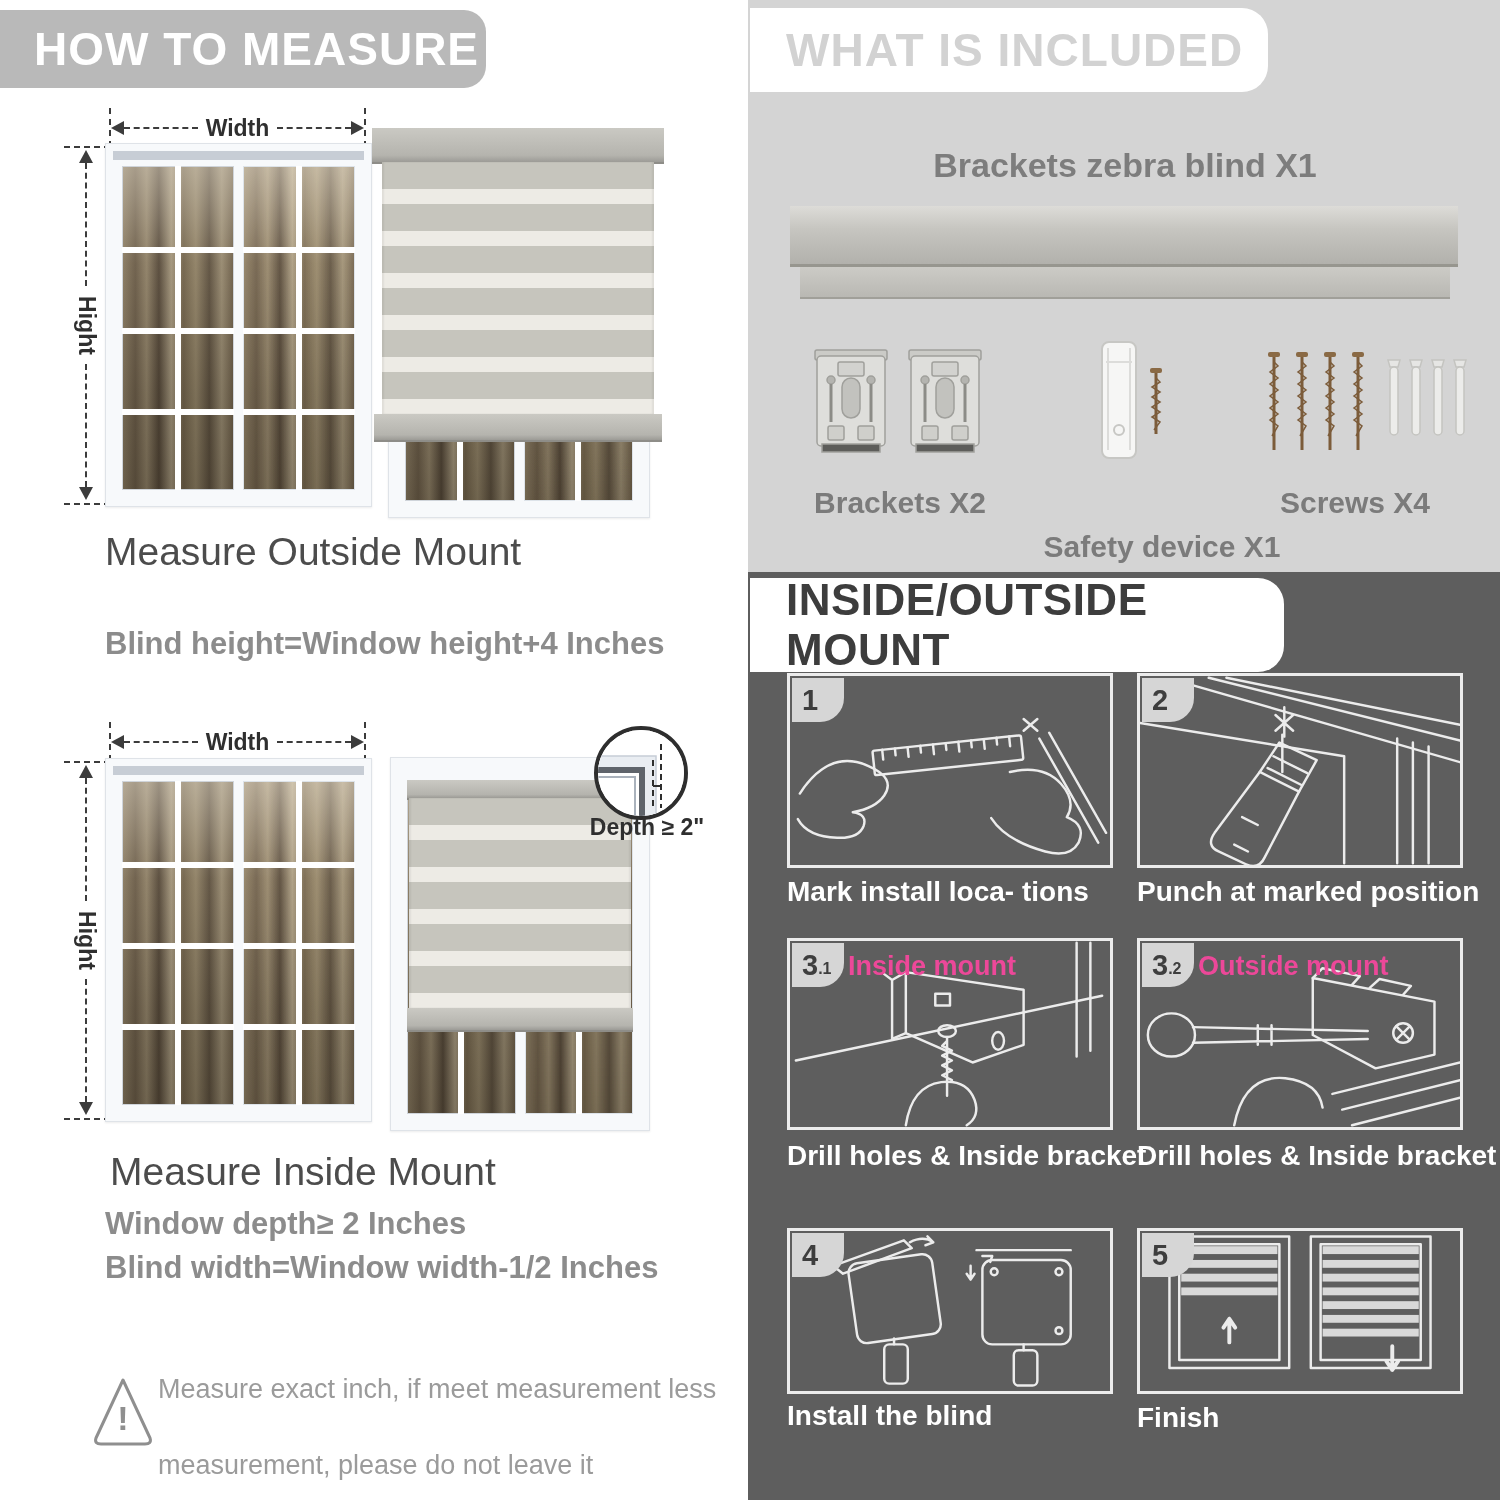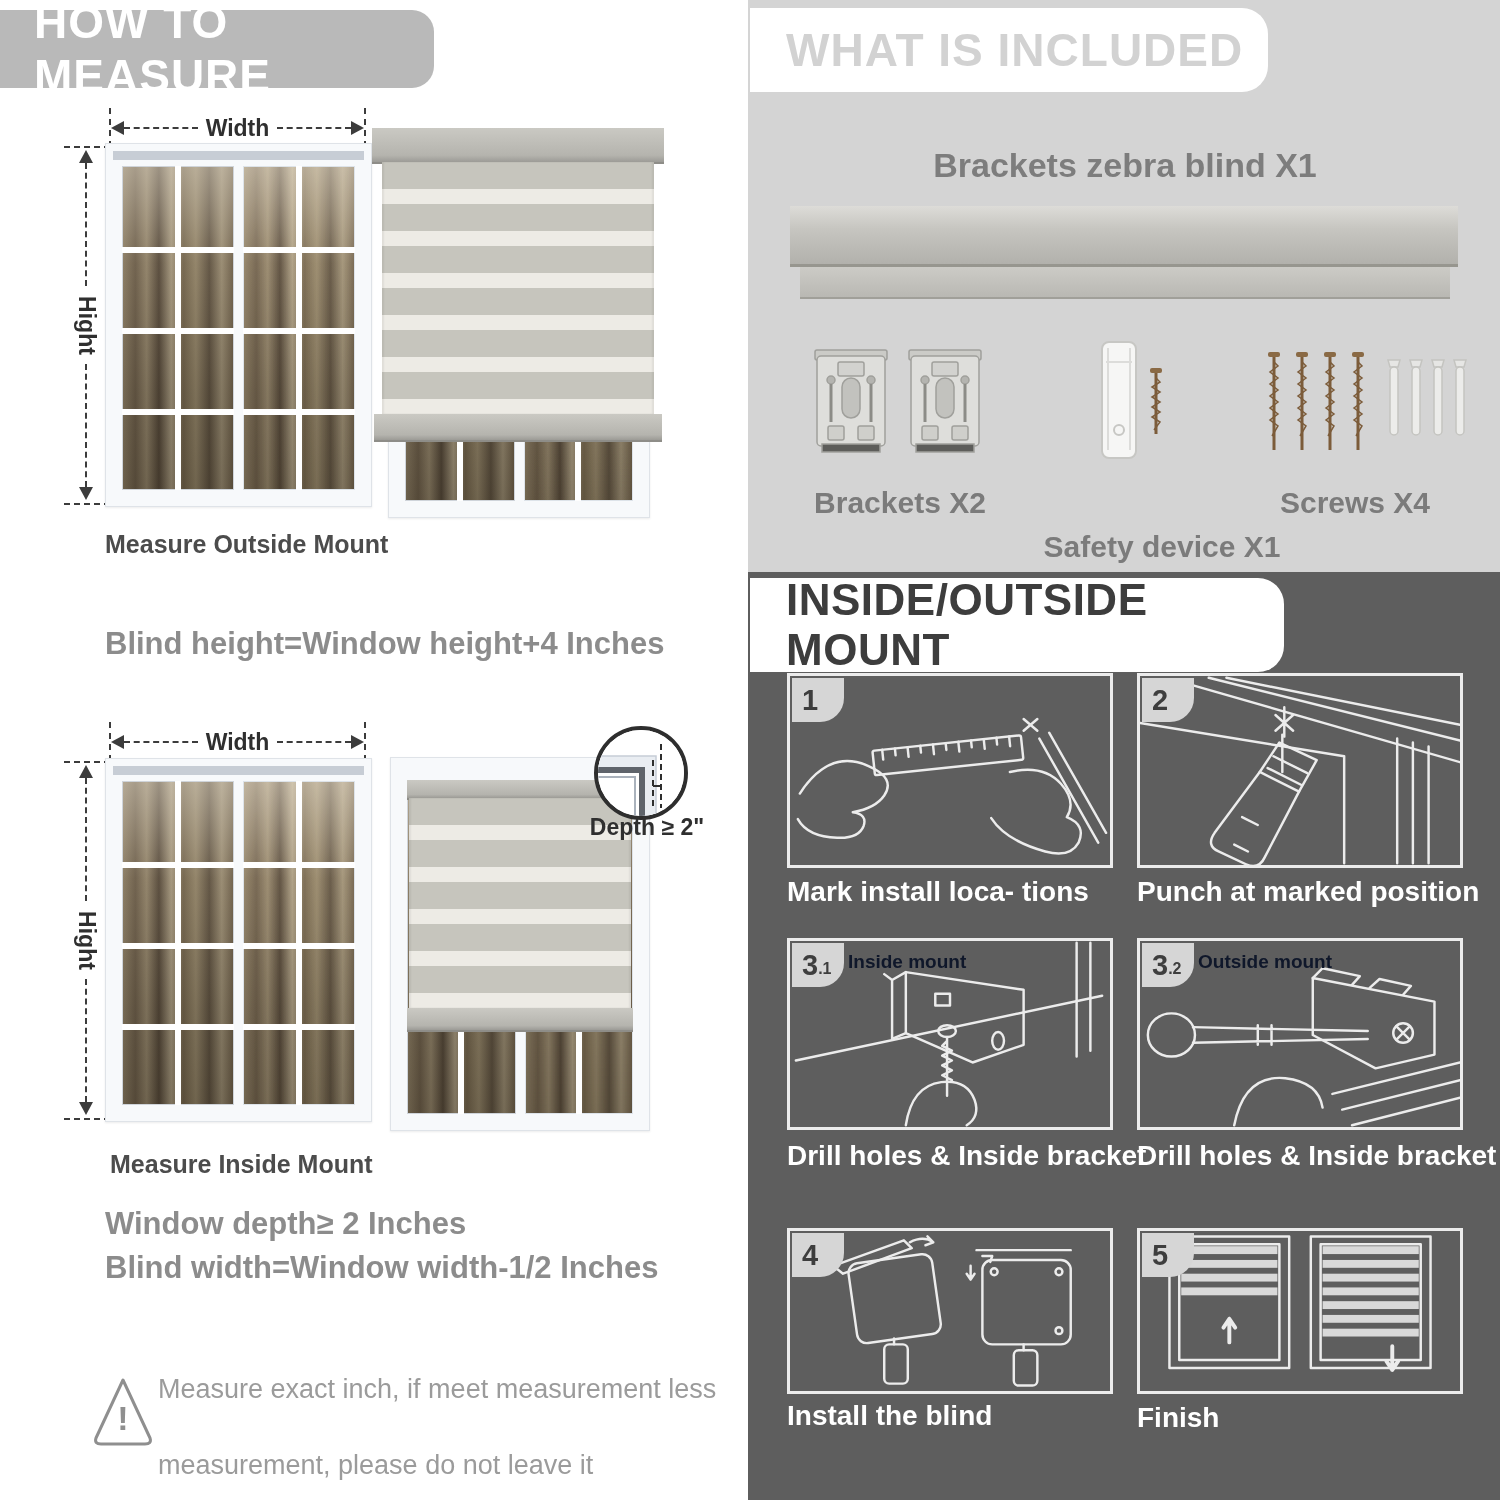--- a/index.html
+++ b/index.html
@@ -1,36 +1,36 @@
 <!DOCTYPE html>
 <html><head>
 <meta charset="utf-8">
 <style>
   html,body{margin:0;padding:0;background:#fff;}
   #page{position:relative;width:1500px;height:1500px;background:#fff;overflow:hidden;
         font-family:"Liberation Sans",sans-serif;}
   .abs{position:absolute;}
 
   
-  .banner-left{left:0;top:10px;width:434px;height:78px;background:#b9b9b9;
+  .banner-left{left:0;top:10px;width:486px;height:78px;background:#b9b9b9;
     border-radius:0 22px 22px 0;display:flex;align-items:center;padding-left:34px;box-sizing:border-box;}
   .banner-left span{color:#fff;font-size:46px;font-weight:700;letter-spacing:1px;}
   .banner-included{left:750px;top:8px;width:518px;height:84px;background:#fff;
     border-radius:0 26px 26px 0;display:flex;align-items:center;padding-left:36px;box-sizing:border-box;}
   .banner-included span{color:#d2d2d2;font-size:46px;font-weight:700;letter-spacing:1px;}
   .banner-mount{left:750px;top:578px;width:534px;height:94px;background:#fff;
     border-radius:0 26px 26px 0;display:flex;align-items:center;padding-left:36px;box-sizing:border-box;}
   .banner-mount span{color:#3d3d3d;font-size:44px;font-weight:700;letter-spacing:.5px;}
 
   
   .sec-gray{left:748px;top:0;width:752px;height:572px;background:#d4d4d4;}
   .sec-dark{left:748px;top:572px;width:752px;height:928px;background:#5e5e5e;}
 
   
-  .h-title{color:#4c4c4c;font-size:25px;font-weight:700;}
+  .h-title{color:#4c4c4c;font-size:39px;font-weight:400;}
   .h-line{color:#8c8c8c;font-size:31px;font-weight:700;}
   .warn-line{color:#9b9b9b;font-size:27px;font-weight:400;}
 
   
   .win{background:#f7f9fb;border:1px solid #dfe3e8;box-shadow:0 1px 2px rgba(0,0,0,.08);}
   .win .head{position:absolute;left:7px;right:7px;top:7px;height:9px;background:#c7cdd5;}
   .win .glass{position:absolute;left:16px;right:16px;top:22px;bottom:16px;display:flex;gap:9px;}
   .cas{flex:1;position:relative;box-shadow:inset 0 0 0 1px #cfd4da;
     background:
       linear-gradient(180deg,rgba(216,207,190,.55) 0%,rgba(150,135,110,.12) 30%,rgba(20,15,5,.18) 70%,rgba(20,15,5,.28) 100%),
@@ -69,21 +69,21 @@
     border-top:2px solid #eceche;border-bottom:3px solid #97968f;}
   .hr-sub{background:linear-gradient(180deg,#cccbc6 0%,#b9b8b3 100%);border-bottom:2px solid #a09f99;}
 
   
   .panel{border:3px solid #ececec;box-sizing:border-box;}
   .badge{position:absolute;left:2px;top:2px;width:52px;height:44px;background:#d6d6d6;
     border-radius:0 0 24px 0;display:flex;align-items:center;justify-content:flex-start;
     padding-left:10px;box-sizing:border-box;color:#3e3e3e;font-weight:700;}
   .badge .n{font-size:29px;}
   .badge .s{font-size:16px;margin-top:8px;}
-  .p-title{position:absolute;left:58px;top:10px;color:#0f172a;font-size:19px;font-weight:700;}
+  .p-title{position:absolute;left:58px;top:10px;color:#ec4899;font-size:27px;font-weight:700;}
   .caption{color:#fff;font-size:28px;font-weight:700;}
   .art{position:absolute;inset:0;width:100%;height:100%;}
 </style>
 </head>
 <body>
 
 <div id="page">
 
   <div class="abs sec-gray"></div>
   <div class="abs sec-dark"></div>

